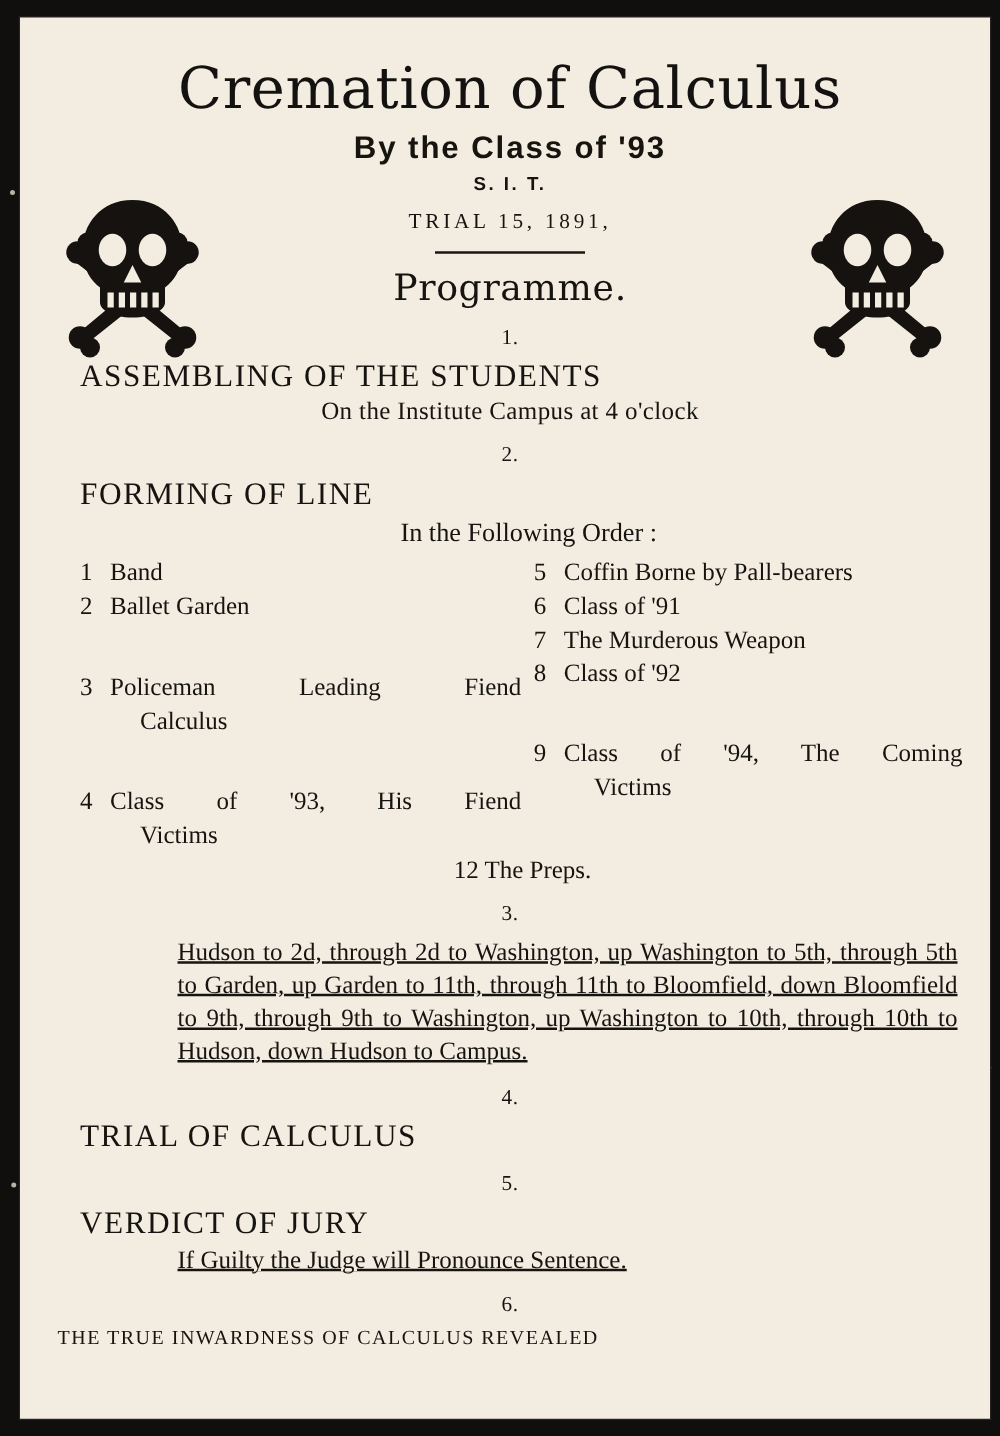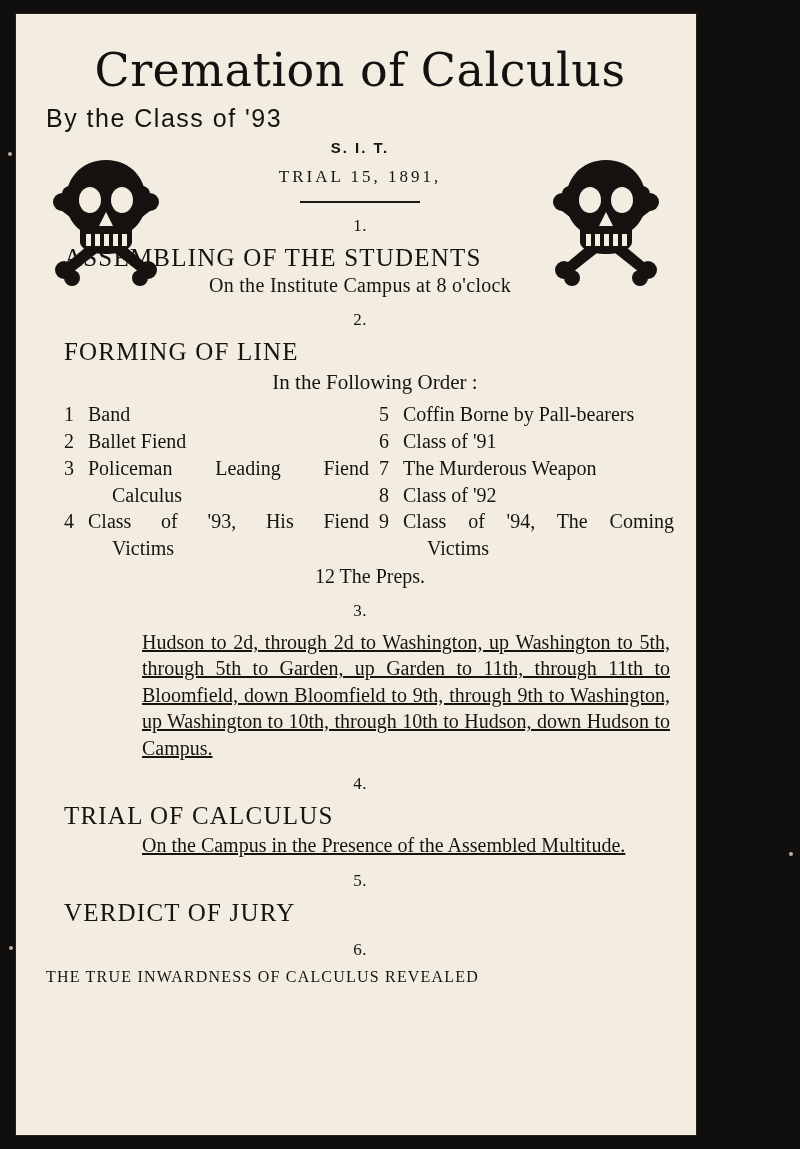--- a/index.html
+++ b/index.html
@@ -16,21 +16,21 @@
   .page {
     position: relative;
     width: 800px;
     height: 1149px;
     background: #100f0d;
   }
   .paper {
     position: absolute;
     left: 16px;
     top: 14px;
-    width: 680px;
+    width: 776px;
     height: 1121px;
     background: #f3ece0;
     box-shadow: 0 0 0 1px #262320;
   }
   .inner {
     position: absolute;
     left: 30px;
     right: 22px;
     top: 26px;
     bottom: 10px;
@@ -40,26 +40,27 @@
     text-align: center;
     font-family: "DejaVu Serif", serif;
     font-size: 46px;
     letter-spacing: 0.5px;
     line-height: 1.05;
     font-weight: 400;
     margin: 6px 0 2px 0;
     color: #141210;
   }
   .subtitle {
-    text-align: left;
+    text-align: center;
     font-family: "Liberation Sans", sans-serif;
     font-size: 25px;
     letter-spacing: 1.5px;
     margin-top: 10px;
     color: #16140f;
+    font-weight: bold;
   }
   .sit {
     text-align: center;
     font-family: "Liberation Sans", sans-serif;
     font-size: 15px;
     letter-spacing: 2px;
     margin-top: 6px;
     font-weight: 600;
   }
   .date {
@@ -139,20 +140,21 @@
     flex: none;
     text-align: left;
   }
   .entry .t {
     flex: 1;
     text-align: justify;
     text-justify: inter-word;
   }
   .entry .t.spread {
     text-align-last: justify;
+    margin-top: 38px;
   }
   .cont {
     font-size: 20px;
     line-height: 1.34;
     padding-left: 48px;
   }
   .tenth {
     text-align: center;
     font-size: 20px;
     margin-top: 3px;
@@ -233,38 +235,39 @@
         <rect x="70" y="84" width="5" height="12"></rect>
       </g>
     </svg>
 
     <div class="inner">
       <div class="title">Cremation of Calculus</div>
       <div class="subtitle">By the Class of '93</div>
       <div class="sit">S. I. T.</div>
       <div class="date">TRIAL 15, 1891,</div>
       <div class="rule"></div>
+      <div class="programme">Programme.</div>
 
       <div class="num">1.</div>
       <div class="item-head">ASSEMBLING OF THE STUDENTS</div>
-      <div class="item-sub">On the Institute Campus at 8 o'clock</div>
+      <div class="item-sub">On the Institute Campus at 4 o'clock</div>
 
       <div class="num">2.</div>
       <div class="item-head">FORMING OF LINE</div>
       <div class="order-label">In the Following Order :</div>
 
       <div class="cols">
         <div class="col">
           <div class="entry">
             <span class="n">1</span>
             <span class="t">Band</span>
           </div>
           <div class="entry">
             <span class="n">2</span>
-            <span class="t">Ballet Fiend</span>
+            <span class="t">Ballet Garden</span>
           </div>
           <div class="entry">
             <span class="n">3</span>
             <span class="t spread">Policeman  Leading  Fiend</span>
           </div>
           <div class="cont">Calculus</div>
           <div class="entry">
             <span class="n">4</span>
             <span class="t spread">Class  of  '93,  His  Fiend</span>
           </div>
@@ -294,22 +297,22 @@
           <div class="cont">Victims</div>
         </div>
       </div>
       <div class="tenth">12  The Preps.</div>
 
       <div class="num">3.</div>
       <div class="item-body">Hudson to 2d, through 2d to Washington, up Washington to 5th, through 5th to Garden, up Garden to 11th, through 11th to Bloomfield, down Bloomfield to 9th, through 9th to Washington, up Washington to 10th, through 10th to Hudson, down Hudson to Campus.</div>
 
       <div class="num">4.</div>
       <div class="item-head">TRIAL OF CALCULUS</div>
-      <div class="item-body">On the Campus in the Presence of the Assembled Multitude.</div>
 
       <div class="num">5.</div>
       <div class="item-head">VERDICT OF JURY</div>
+      <div class="item-body" style="text-align:left;">If Guilty the Judge will Pronounce Sentence.</div>
 
       <div class="num">6.</div>
       <div class="item-head" style="margin-left:0; font-size:16px;">THE TRUE INWARDNESS OF CALCULUS REVEALED</div>
     </div>
   </div>
 </div>
 
 </body></html>

